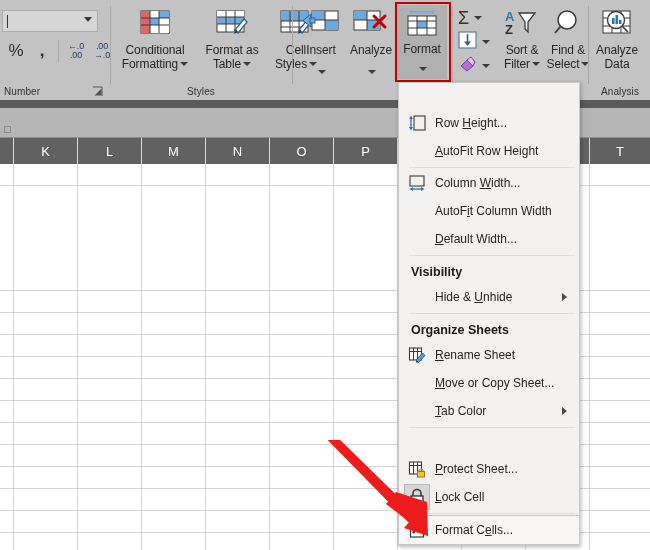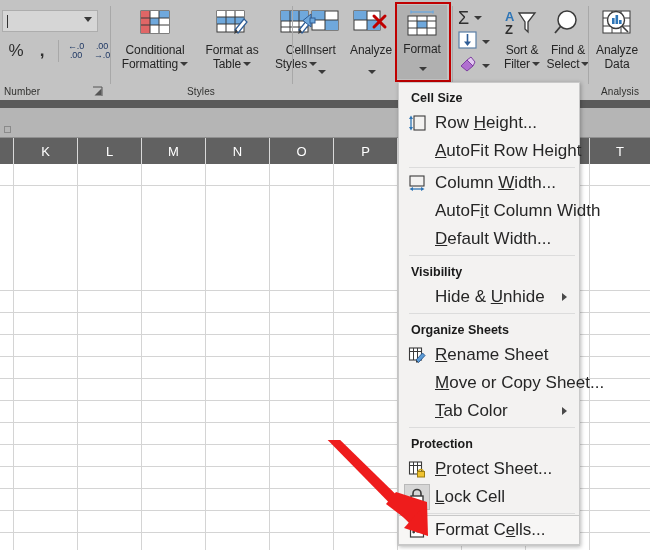--- a/index.html
+++ b/index.html
@@ -220,21 +220,21 @@
   }
   .mi-icon {
     position: absolute;
     left: 9px; top: 50%;
     transform: translateY(-50%);
     width: 18px; height: 18px;
   }
   .mi-label {
     position: absolute;
     left: 36px;
-    font-size: 17px;
+    font-size: 12px;
     color: #262626;
     white-space: nowrap;
   }
   .mi-label u { text-decoration: underline; }
   .mi-arrow {
     position: absolute;
     right: 12px; top: 50%;
     transform: translateY(-50%);
     width: 0; height: 0;
     border-top: 4px solid transparent;
@@ -599,21 +599,20 @@
       <div class="hline" style="top:280px;"></div>
       <div class="hline" style="top:302px;"></div>
       <div class="hline" style="top:324px;"></div>
       <div class="hline" style="top:346px;"></div>
       <div class="hline" style="top:368px;"></div>
     </div>
   </div>
 
   <div class="menu">
 
-    <div class="menu-header" style="top:4px;">Cell Size</div>
 
     <div class="menu-item" style="top:26px;">
       <span class="mi-icon">
         <svg width="18" height="18" viewBox="0 0 18 18">
           <rect x="6" y="2" width="11" height="14" fill="none" stroke="#3b3b3b" stroke-width="1.1"></rect>
           <line x1="3" y1="3.5" x2="3" y2="14.5" stroke="#2e75b6" stroke-width="1.3"></line>
           <path d="M1 5 L3 1.5 L5 5 Z" fill="#2e75b6"></path>
           <path d="M1 13 L3 16.5 L5 13 Z" fill="#2e75b6"></path>
         </svg>
       </span>
@@ -677,21 +676,20 @@
       <span class="mi-label"><u>M</u>ove or Copy Sheet...</span>
     </div>
 
     <div class="menu-item" style="top:314px;">
       <span class="mi-label"><u>T</u>ab Color</span>
       <span class="mi-arrow"></span>
     </div>
 
     <div class="menu-div" style="top:344px;"></div>
 
-    <div class="menu-header" style="top:350px;">Protection</div>
 
     <div class="menu-item" style="top:372px;">
       <span class="mi-icon">
         <svg width="18" height="18" viewBox="0 0 18 18">
           <rect x="1.5" y="2" width="12" height="12" fill="#ffffff" stroke="#3b3b3b" stroke-width="1.1"></rect>
           <line x1="1.5" y1="5.5" x2="13.5" y2="5.5" stroke="#3b3b3b" stroke-width="1"></line>
           <line x1="5.5" y1="2" x2="5.5" y2="14" stroke="#3b3b3b" stroke-width="1"></line>
           <line x1="9.5" y1="2" x2="9.5" y2="14" stroke="#3b3b3b" stroke-width="1"></line>
           <path d="M10.5 12 A2.5 2.5 0 0 1 15.5 12" fill="none" stroke="#c8a21a" stroke-width="1.3"></path>
           <rect x="9.5" y="11.5" width="7" height="5.5" fill="#f0c330" stroke="#9d7d12" stroke-width="1"></rect>

